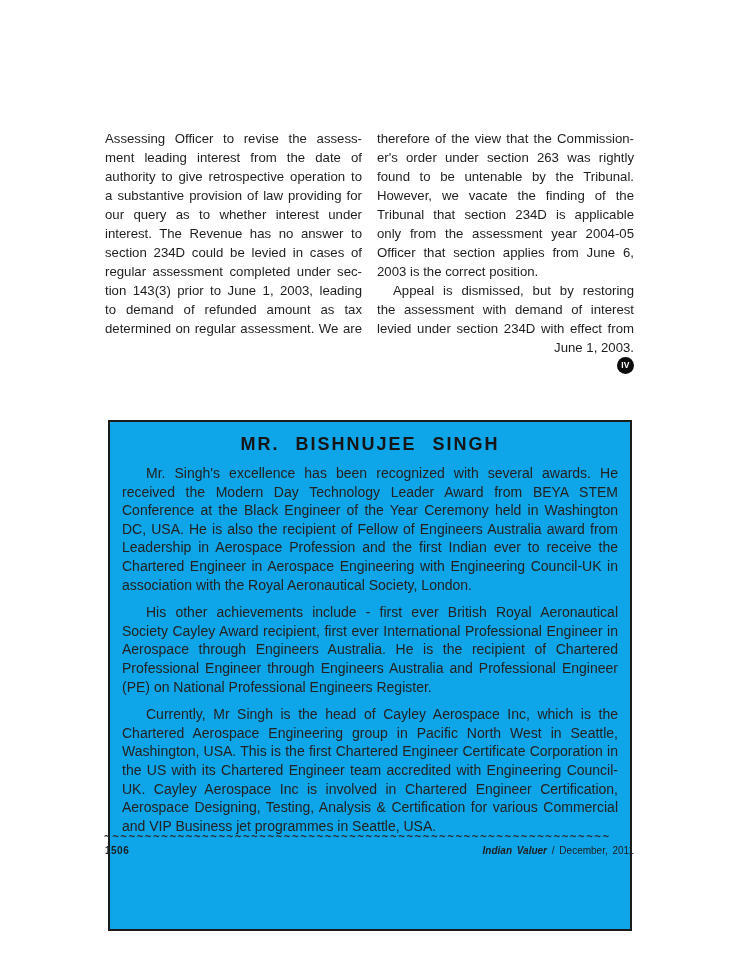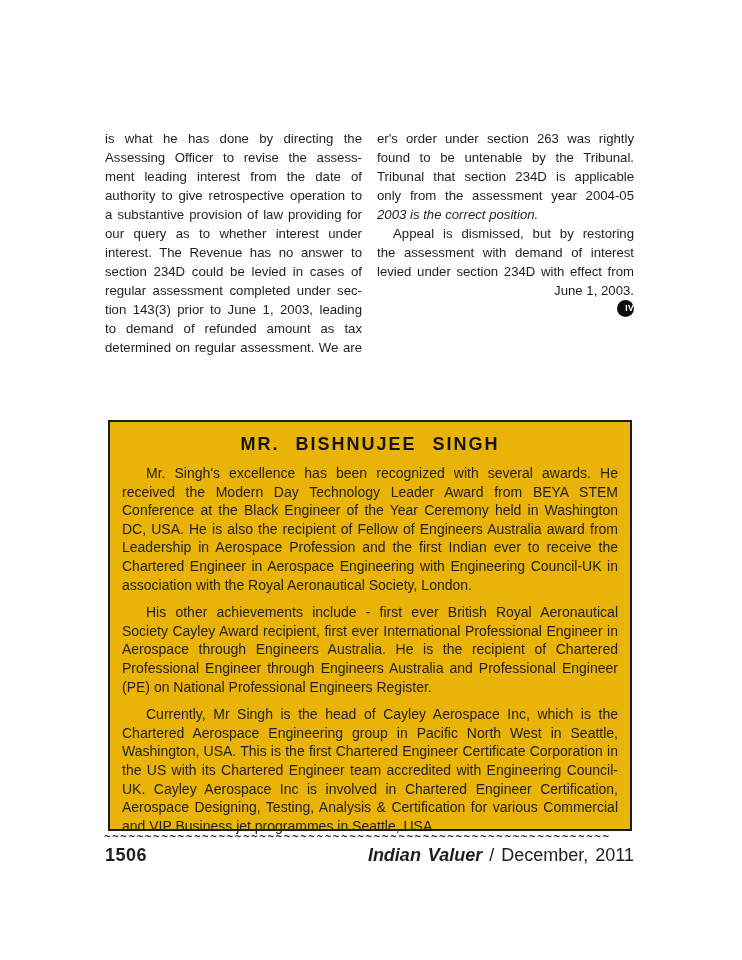--- a/index.html
+++ b/index.html
@@ -14,39 +14,39 @@
   }
   .page { position: absolute; inset: 0; background: #fff; }
 
   
   .columns {
     position: absolute; left: 105px; top: 129px; width: 529px;
     display: flex; justify-content: space-between;
   }
   .col { width: 257px; font-size: 13.2px; line-height: 19px; }
   .jline { text-align: justify; text-align-last: justify; white-space: normal; }
-  .jline.end { text-align-last: left; font-style: italic; }
+  .jline.end { text-align-last: left; }
   .jline.indent { text-indent: 16px; }
   .last-line-row {
     display: flex; justify-content: space-between; align-items: flex-end; flex-direction: column;
   }
   .iv-badge {
     width: 17px; height: 17px; border-radius: 50%;
     background: #0d0d0d; color: #ffffff;
-    display: flex; align-items: center; justify-content: flex-end;
+    display: flex; align-items: center; justify-content: center;
     font-size: 8.5px; font-weight: bold; letter-spacing: 0.3px;
     margin-bottom: 21px;
     flex: 0 0 auto;
   }
 
   
   .profile-box {
-    position: absolute; left: 108px; top: 420px; width: 524px; height: 411px;
+    position: absolute; left: 108px; top: 420px; width: 524px; height: 511px;
     border: 2px solid #1b1b1b; box-sizing: border-box;
-    padding: 8px 12px 10px 12px; background: #eab308;
+    padding: 8px 12px 10px 12px; background: #0ea5e9;
   }
   .box-title {
     text-align: center; font-size: 18px; font-weight: bold;
     letter-spacing: 2px; word-spacing: 9px;
     margin: 4px 0 6px 0; color: #161616;
   }
   .box-para {
     margin: 9px 0 0 0;
     font-size: 14px; line-height: 18.6px;
     text-align: justify; text-indent: 24px;
@@ -56,54 +56,56 @@
   
   .footer-sep {
     position: absolute; left: 104px; top: 830px; width: 534px;
     font-family: "DejaVu Sans Mono", monospace;
     font-weight: bold; font-size: 11px; letter-spacing: 1.55px;
     white-space: nowrap; overflow: hidden; color: #2b2b2b;
   }
   .footer-row {
     position: absolute; left: 105px; top: 845px; width: 529px;
     display: flex; justify-content: space-between; align-items: flex-start;
-    font-size: 18px;
+    font-size: 10px;
   }
   .page-number { font-weight: bold; letter-spacing: 0.5px; }
   .journal-ref { word-spacing: 2px; }
   .journal-name { font-weight: bold; font-style: italic; margin-left: 26px; }
   .journal-issue { font-weight: normal; margin-top: 43px; }
 </style>
 </head>
 <body>
 
 <div class="page">
 
   <div class="columns">
     <div class="col jlines">
-        <div class="jline">is what he has done by directing the</div>
         <div class="jline">Assessing Officer to revise the assess-</div>
         <div class="jline">ment leading interest from the date of</div>
         <div class="jline">authority to give retrospective operation to</div>
         <div class="jline">a substantive provision of law providing for</div>
         <div class="jline">our query as to whether interest under</div>
         <div class="jline">interest. The Revenue has no answer to</div>
         <div class="jline">section 234D could be levied in cases of</div>
         <div class="jline">regular assessment completed under sec-</div>
         <div class="jline">tion 143(3) prior to June 1, 2003, leading</div>
         <div class="jline">to demand of refunded amount as tax</div>
         <div class="jline">determined on regular assessment. We are</div>
       </div>
 
     <div class="col">
       <div>
+          <div class="jline">therefore of the view that the Commission-</div>
           <div class="jline">er's order under section 263 was rightly</div>
           <div class="jline">found to be untenable by the Tribunal.</div>
+          <div class="jline">However, we vacate the finding of the</div>
           <div class="jline">Tribunal that section 234D is applicable</div>
           <div class="jline">only from the assessment year 2004-05</div>
+          <div class="jline">Officer that section applies from June 6,</div>
           <div class="jline end">2003 is the correct position.</div>
           <div class="jline indent">Appeal is dismissed, but by restoring</div>
           <div class="jline">the assessment with demand of interest</div>
           <div class="jline">levied under section 234D with effect from</div>
         </div>
       <div class="last-line-row">
         <span>June 1, 2003.</span>
         <span class="iv-badge">
           <span>IV</span>
         </span>

